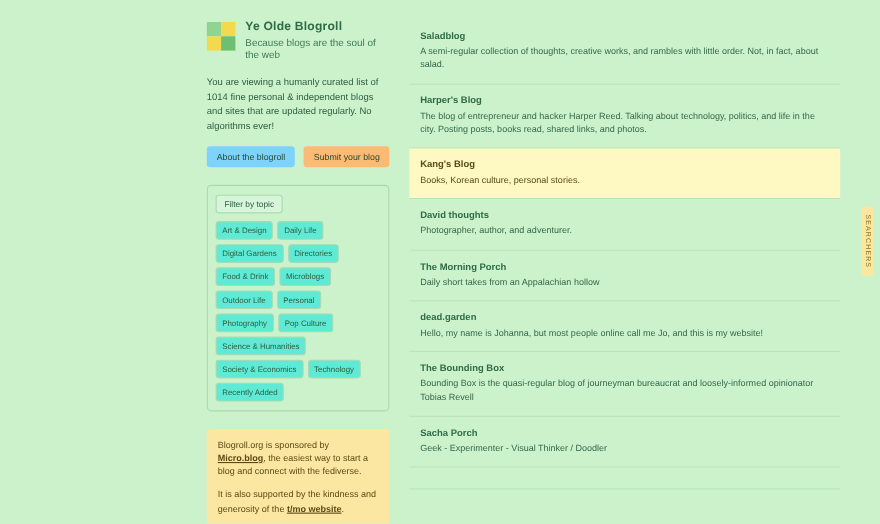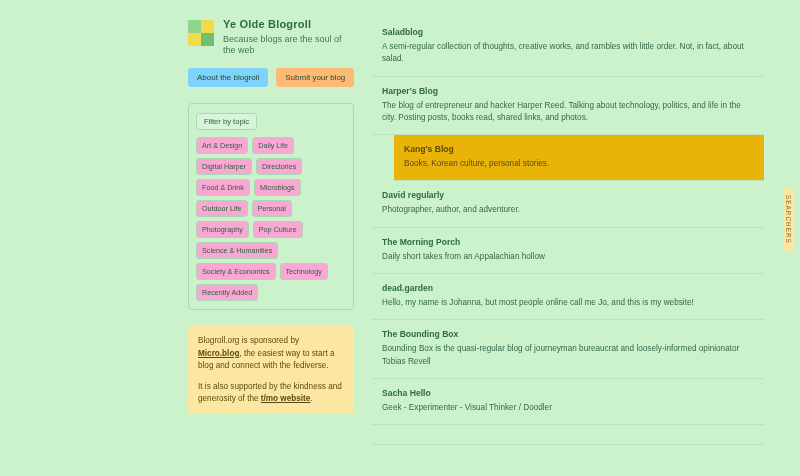--- a/index.html
+++ b/index.html
@@ -101,21 +101,21 @@
     display: flex;
     flex-wrap: wrap;
     gap: 4px;
   }
   .tag {
     font-size: 7.2px;
     color: #2f5f40;
     border: 1px solid #a9d9b3;
     border-radius: 3px;
     padding: 3px 5px;
-    background: #f9a8d4;
+    background: #5eead4;
     cursor: pointer;
     white-space: nowrap;
   }
 
   
   .sponsor-box {
     background: #fbe7a1;
     border-radius: 3px;
     padding: 9px 10px 8px;
     max-width: 182px;
@@ -142,21 +142,21 @@
   }
   .feed {
     width: 100%;
     height: 458px;
     overflow: hidden;
   }
   .feed-item {
     border-bottom: 1px solid #b7e3bd;
     padding: 9px 12px 10px 10px;
   }
-  .feed-item.highlight { background: #eab308; margin-left: 22px; }
+  .feed-item.highlight { background: #fef9c3; }
   .feed-title {
     font-size: 8.6px;
     font-weight: bold;
     color: #2f6b45;
     margin-bottom: 4px;
   }
   .feed-item.highlight .feed-title { color: #5c4a14; }
   .feed-desc {
     font-size: 8.2px;
     line-height: 1.5;
@@ -193,32 +193,33 @@
           <i style="background:#f2d94e"></i>
           <i style="background:#f2d94e"></i>
           <i style="background:#6fbf73"></i>
       </span>
       <span class="brand-text">
         <div class="brand-title">Ye Olde Blogroll</div>
         <div class="brand-sub">Because blogs are the soul of the web</div>
       </span>
     </div>
 
+    <div class="intro">You are viewing a humanly curated list of 1014 fine personal &amp; independent blogs and sites that are updated regularly. No algorithms ever!</div>
 
     <div class="btn-row">
       <button class="btn btn-primary">About the blogroll</button>
       <button class="btn btn-secondary">Submit your blog</button>
     </div>
 
     <div class="filter-panel">
       <div class="filter-title">Filter by topic</div>
       <div class="tag-cloud">
         <span class="tag">Art &amp; Design</span>
         <span class="tag">Daily Life</span>
-        <span class="tag">Digital Harper</span>
+        <span class="tag">Digital Gardens</span>
         <span class="tag">Directories</span>
         <span class="tag">Food &amp; Drink</span>
         <span class="tag">Microblogs</span>
         <span class="tag">Outdoor Life</span>
         <span class="tag">Personal</span>
         <span class="tag">Photography</span>
         <span class="tag">Pop Culture</span>
         <span class="tag">Science &amp; Humanities</span>
         <span class="tag">Society &amp; Economics</span>
         <span class="tag">Technology</span>
@@ -247,41 +248,41 @@
         <div class="feed-title">Harper's Blog</div>
         <div class="feed-desc">The blog of entrepreneur and hacker Harper Reed. Talking about technology, politics, and life in the city. Posting posts, books read, shared links, and photos.</div>
       </div>
 
       <div class="feed-item highlight">
         <div class="feed-title">Kang's Blog</div>
         <div class="feed-desc">Books, Korean culture, personal stories.</div>
       </div>
 
       <div class="feed-item">
-        <div class="feed-title">David regularly</div>
+        <div class="feed-title">David thoughts</div>
         <div class="feed-desc">Photographer, author, and adventurer.</div>
       </div>
 
       <div class="feed-item">
         <div class="feed-title">The Morning Porch</div>
         <div class="feed-desc">Daily short takes from an Appalachian hollow</div>
       </div>
 
       <div class="feed-item">
         <div class="feed-title">dead.garden</div>
         <div class="feed-desc">Hello, my name is Johanna, but most people online call me Jo, and this is my website!</div>
       </div>
 
       <div class="feed-item">
         <div class="feed-title">The Bounding Box</div>
         <div class="feed-desc">Bounding Box is the quasi-regular blog of journeyman bureaucrat and loosely-informed opinionator Tobias Revell</div>
       </div>
 
       <div class="feed-item">
-        <div class="feed-title">Sacha Hello</div>
+        <div class="feed-title">Sacha Porch</div>
         <div class="feed-desc">Geek - Experimenter - Visual Thinker / Doodler</div>
       </div>
 
       <div class="feed-item">
         
         
       </div>
 
     </div>
 

